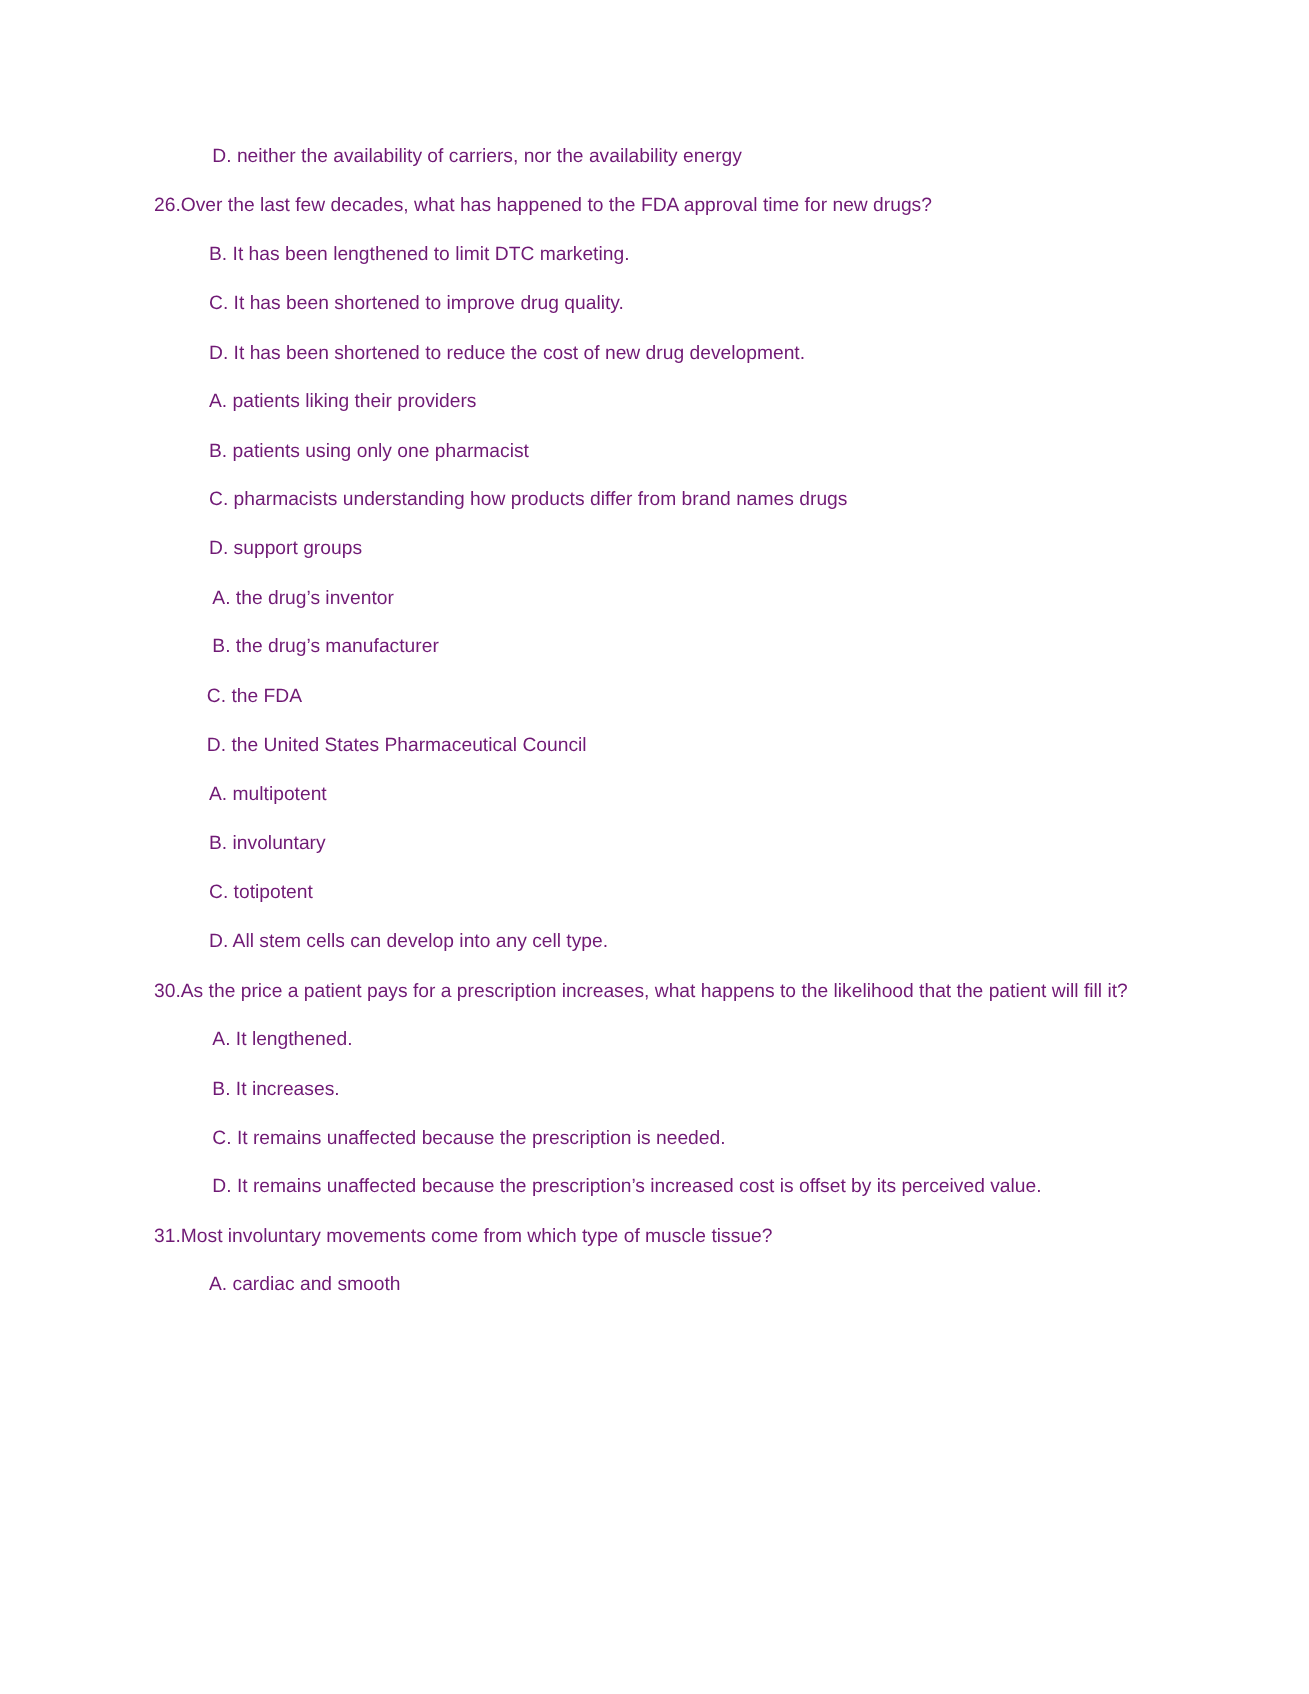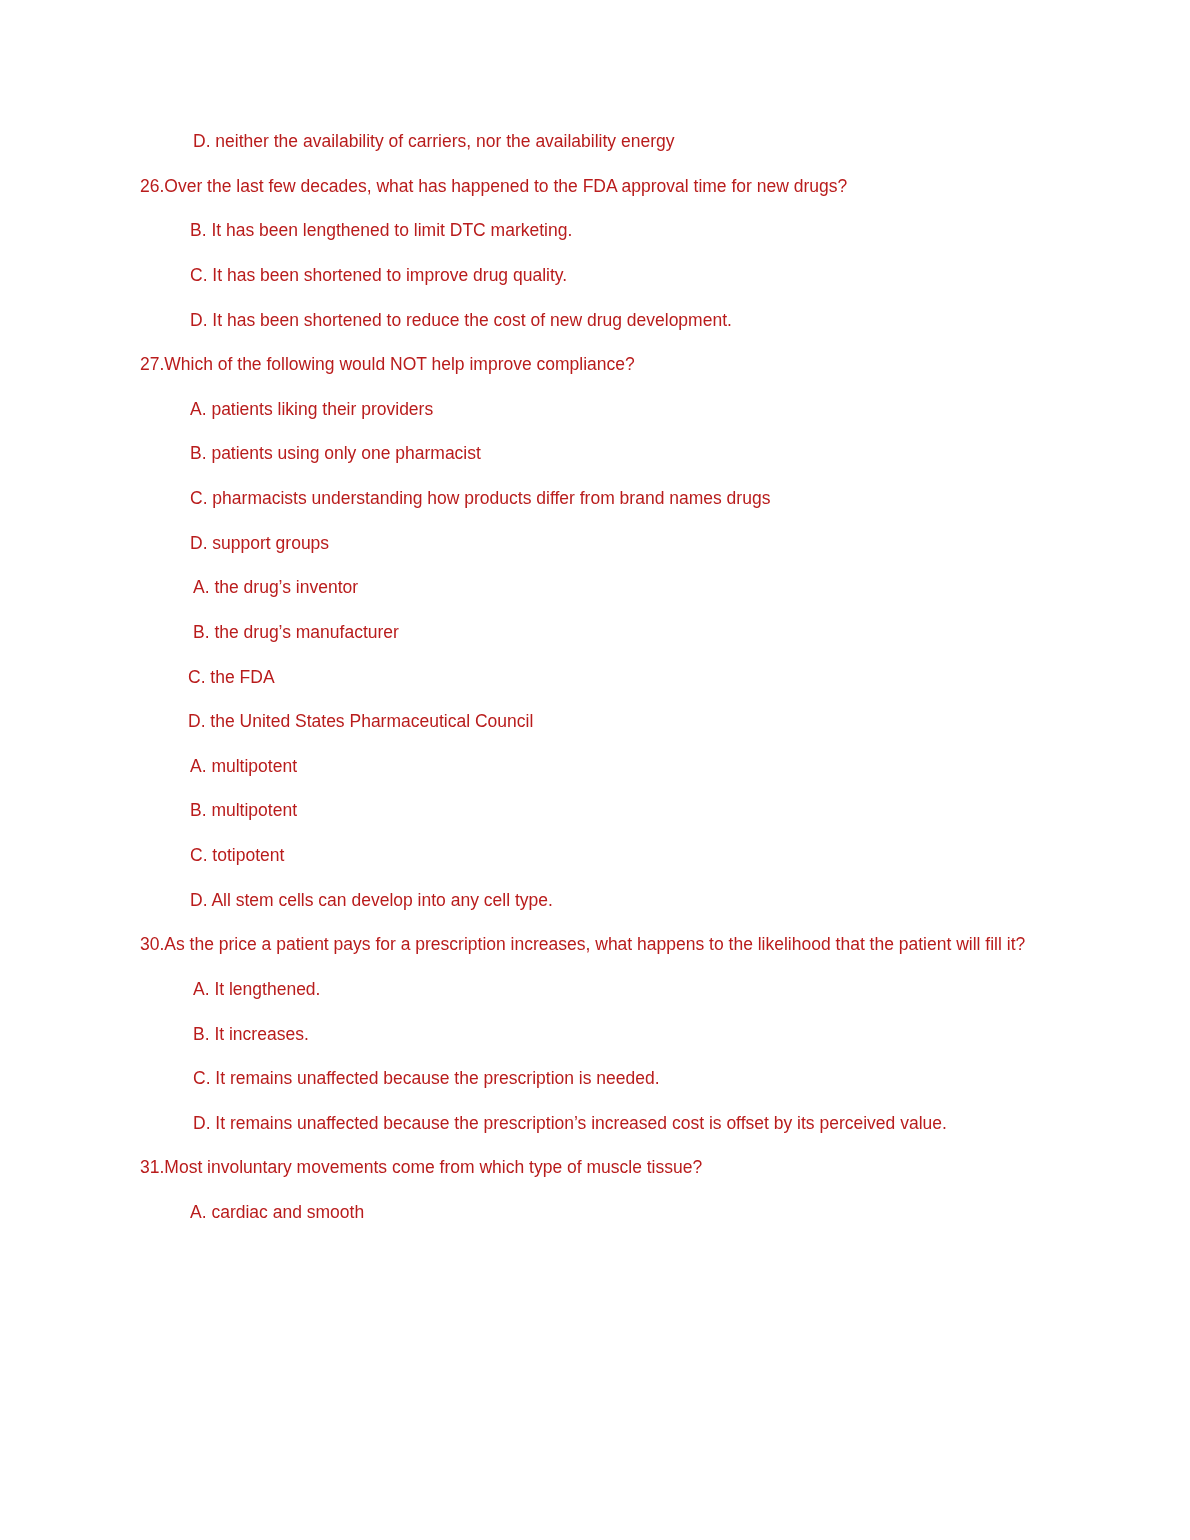--- a/index.html
+++ b/index.html
@@ -17,21 +17,21 @@
     box-sizing: border-box;
     padding: 130px 140px 0 140px;
     overflow: hidden;
   }
   .content {
     width: 910px;
   }
   .line {
     font-size: 17.5px;
     line-height: 1.35;
-    color: #b91c1c;
+    color: #701a75;
     margin: 0;
   }
   
   .q {
     margin-top: 0;
     margin-bottom: 0;
     padding-left: 0;
     text-align: justify;
     text-justify: inter-word;
   }
@@ -55,33 +55,32 @@
 <div class="page">
   <div class="content">
 
     <p class="line opt opt-first">D. neither the availability of carriers, nor the availability energy</p>
 
     <p class="line q q-wrap">26.Over the last few decades, what has happened to the FDA approval time for new drugs?</p>
     <p class="line opt">B. It has been lengthened to limit DTC marketing.</p>
     <p class="line opt">C. It has been shortened to improve drug quality.</p>
     <p class="line opt">D. It has been shortened to reduce the cost of new drug development.</p>
 
-    <p class="line q q-wrap">27.Which of the following would NOT help improve compliance?</p>
     <p class="line opt">A. patients liking their providers</p>
     <p class="line opt">B. patients using only one pharmacist</p>
     <p class="line opt">C. pharmacists understanding how products differ from brand names drugs</p>
     <p class="line opt">D. support groups</p>
 
     <p class="line opt opt-first">A. the drug’s inventor</p>
     <p class="line opt opt-first">B. the drug’s manufacturer</p>
     <p class="line opt opt-indent2">C. the FDA</p>
     <p class="line opt opt-indent2">D. the United States Pharmaceutical Council</p>
 
     <p class="line opt">A. multipotent</p>
-    <p class="line opt">B. multipotent</p>
+    <p class="line opt">B. involuntary</p>
     <p class="line opt">C. totipotent</p>
     <p class="line opt">D. All stem cells can develop into any cell type.</p>
 
     <p class="line q q-wrap">30.As the price a patient pays for a prescription increases, what happens to the likelihood that the patient will fill it?</p>
     <p class="line opt opt-first">A. It lengthened.</p>
     <p class="line opt opt-first">B. It increases.</p>
     <p class="line opt opt-first">C. It remains unaffected because the prescription is needed.</p>
     <p class="line opt opt-first">D. It remains unaffected because the prescription’s increased cost is offset by its perceived value.</p>
 
     <p class="line q q-wrap">31.Most involuntary movements come from which type of muscle tissue?</p>

